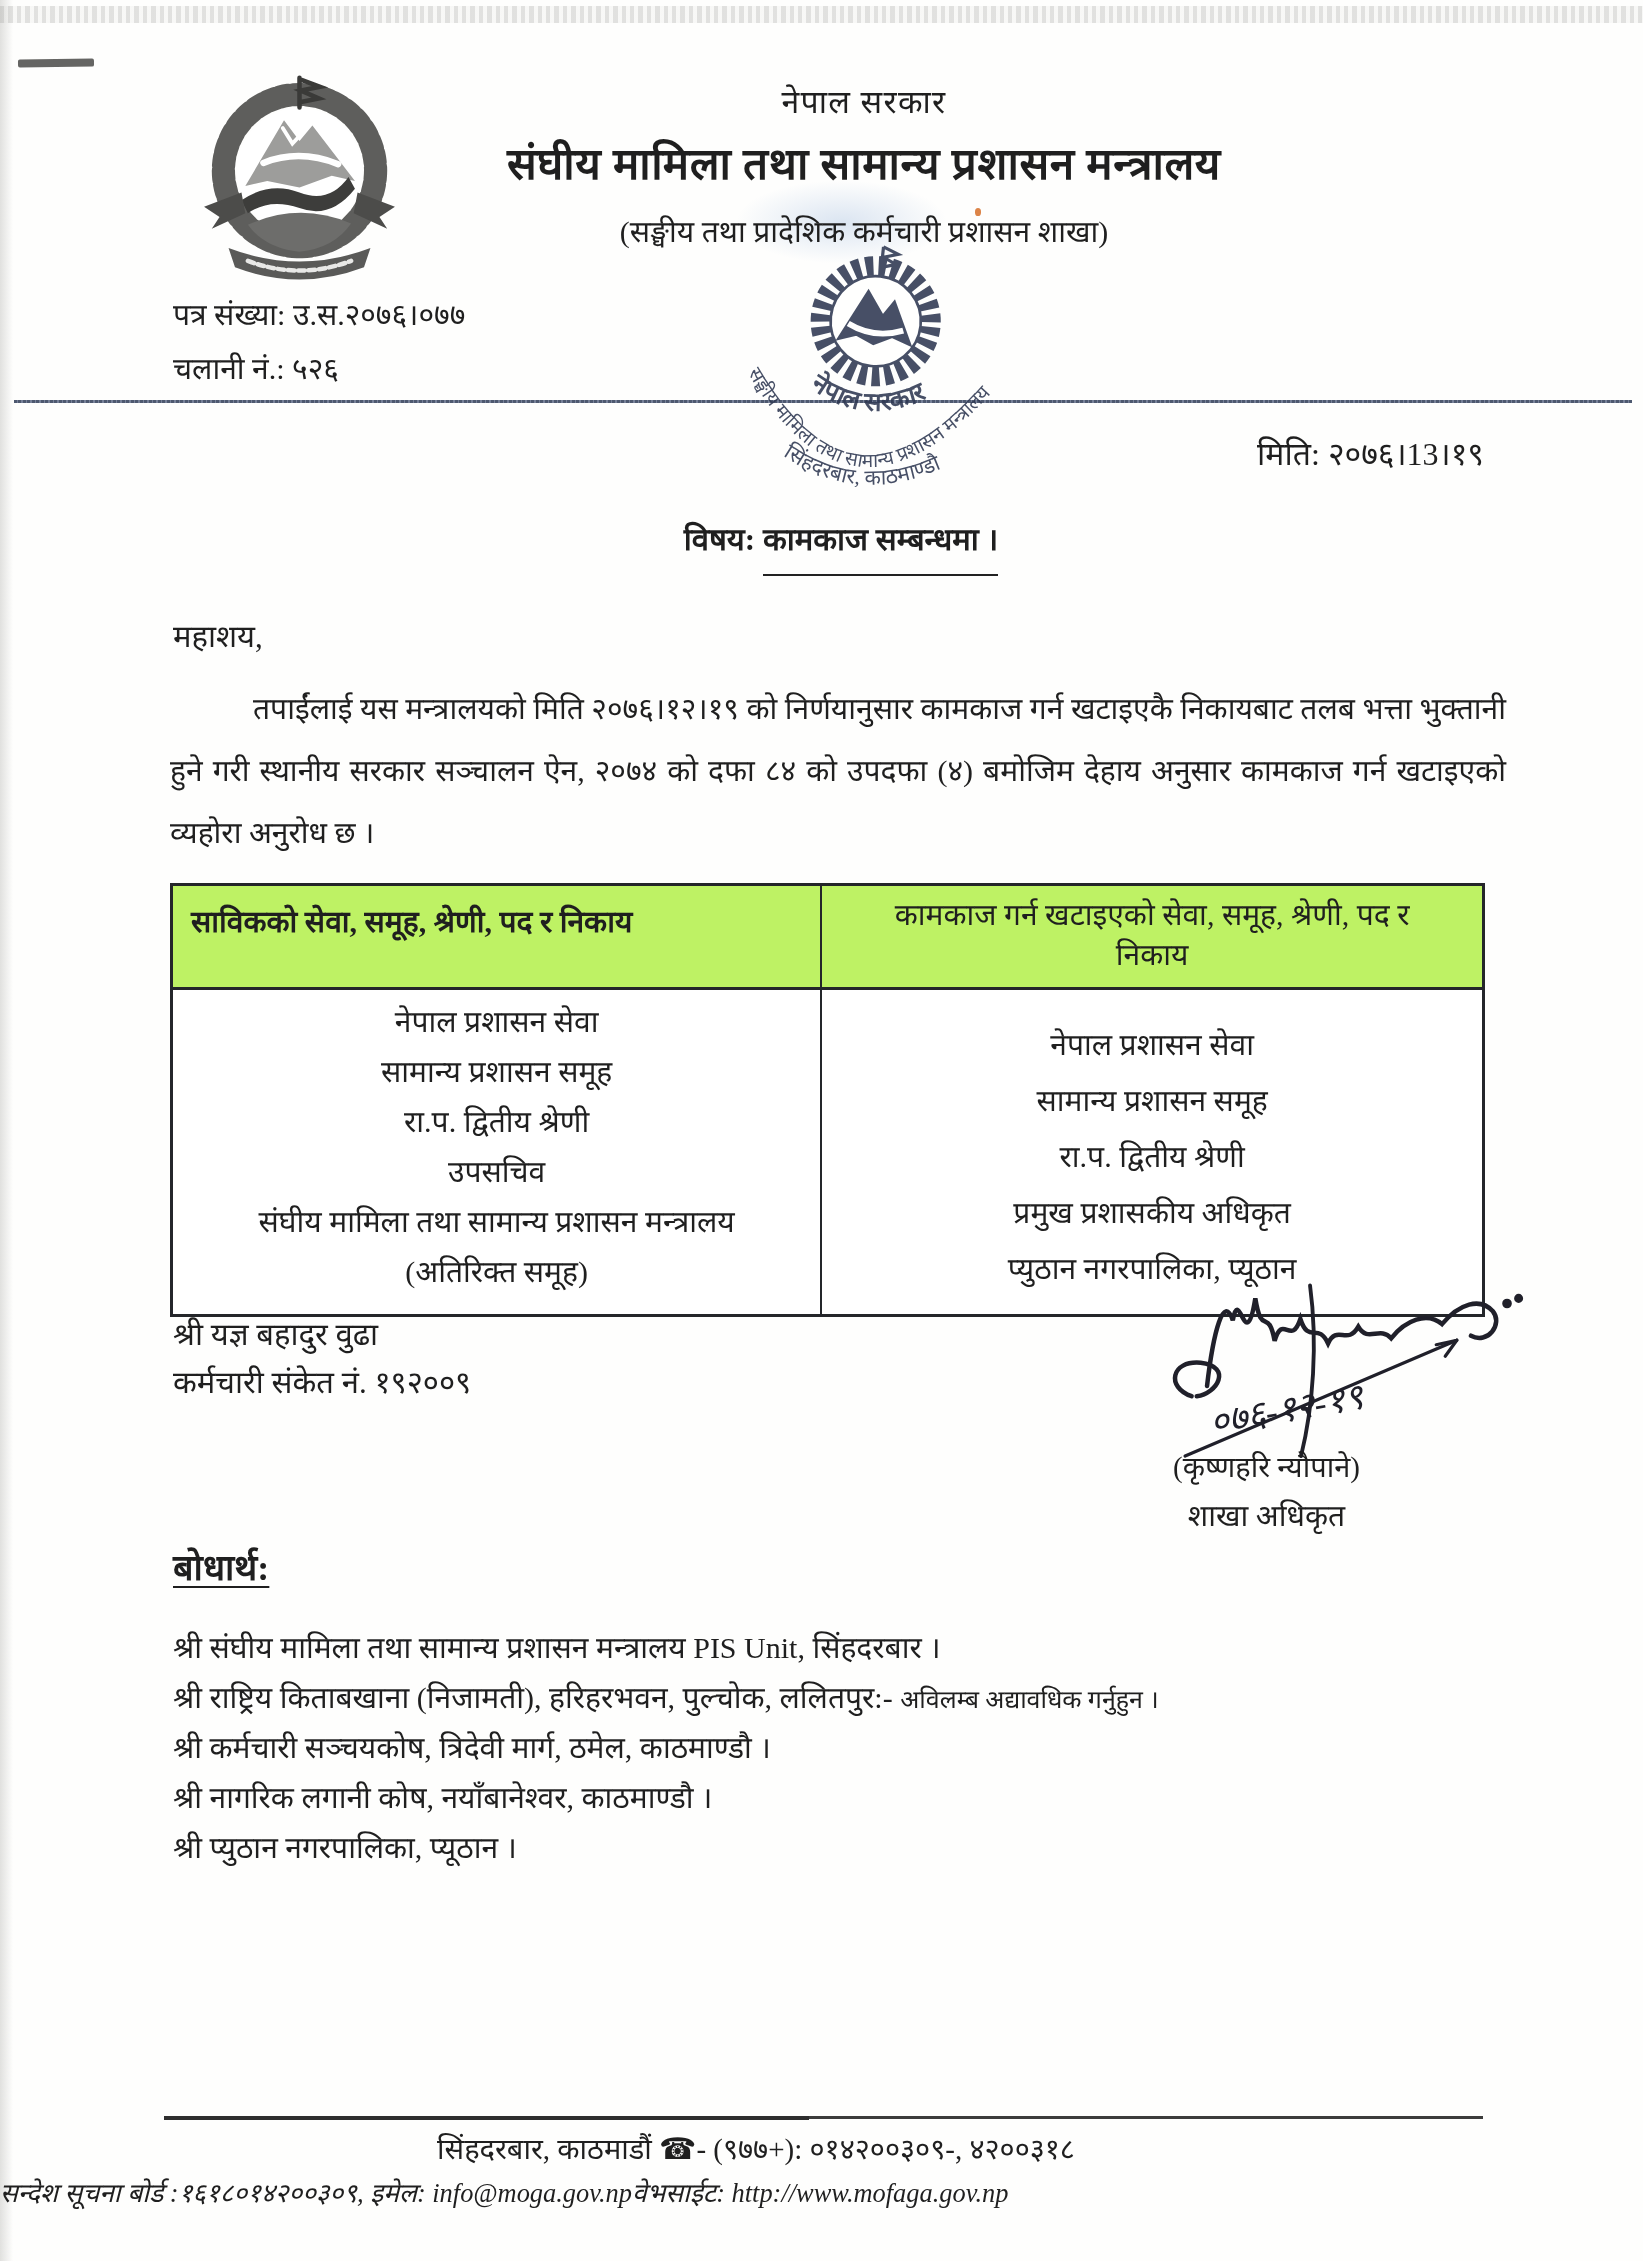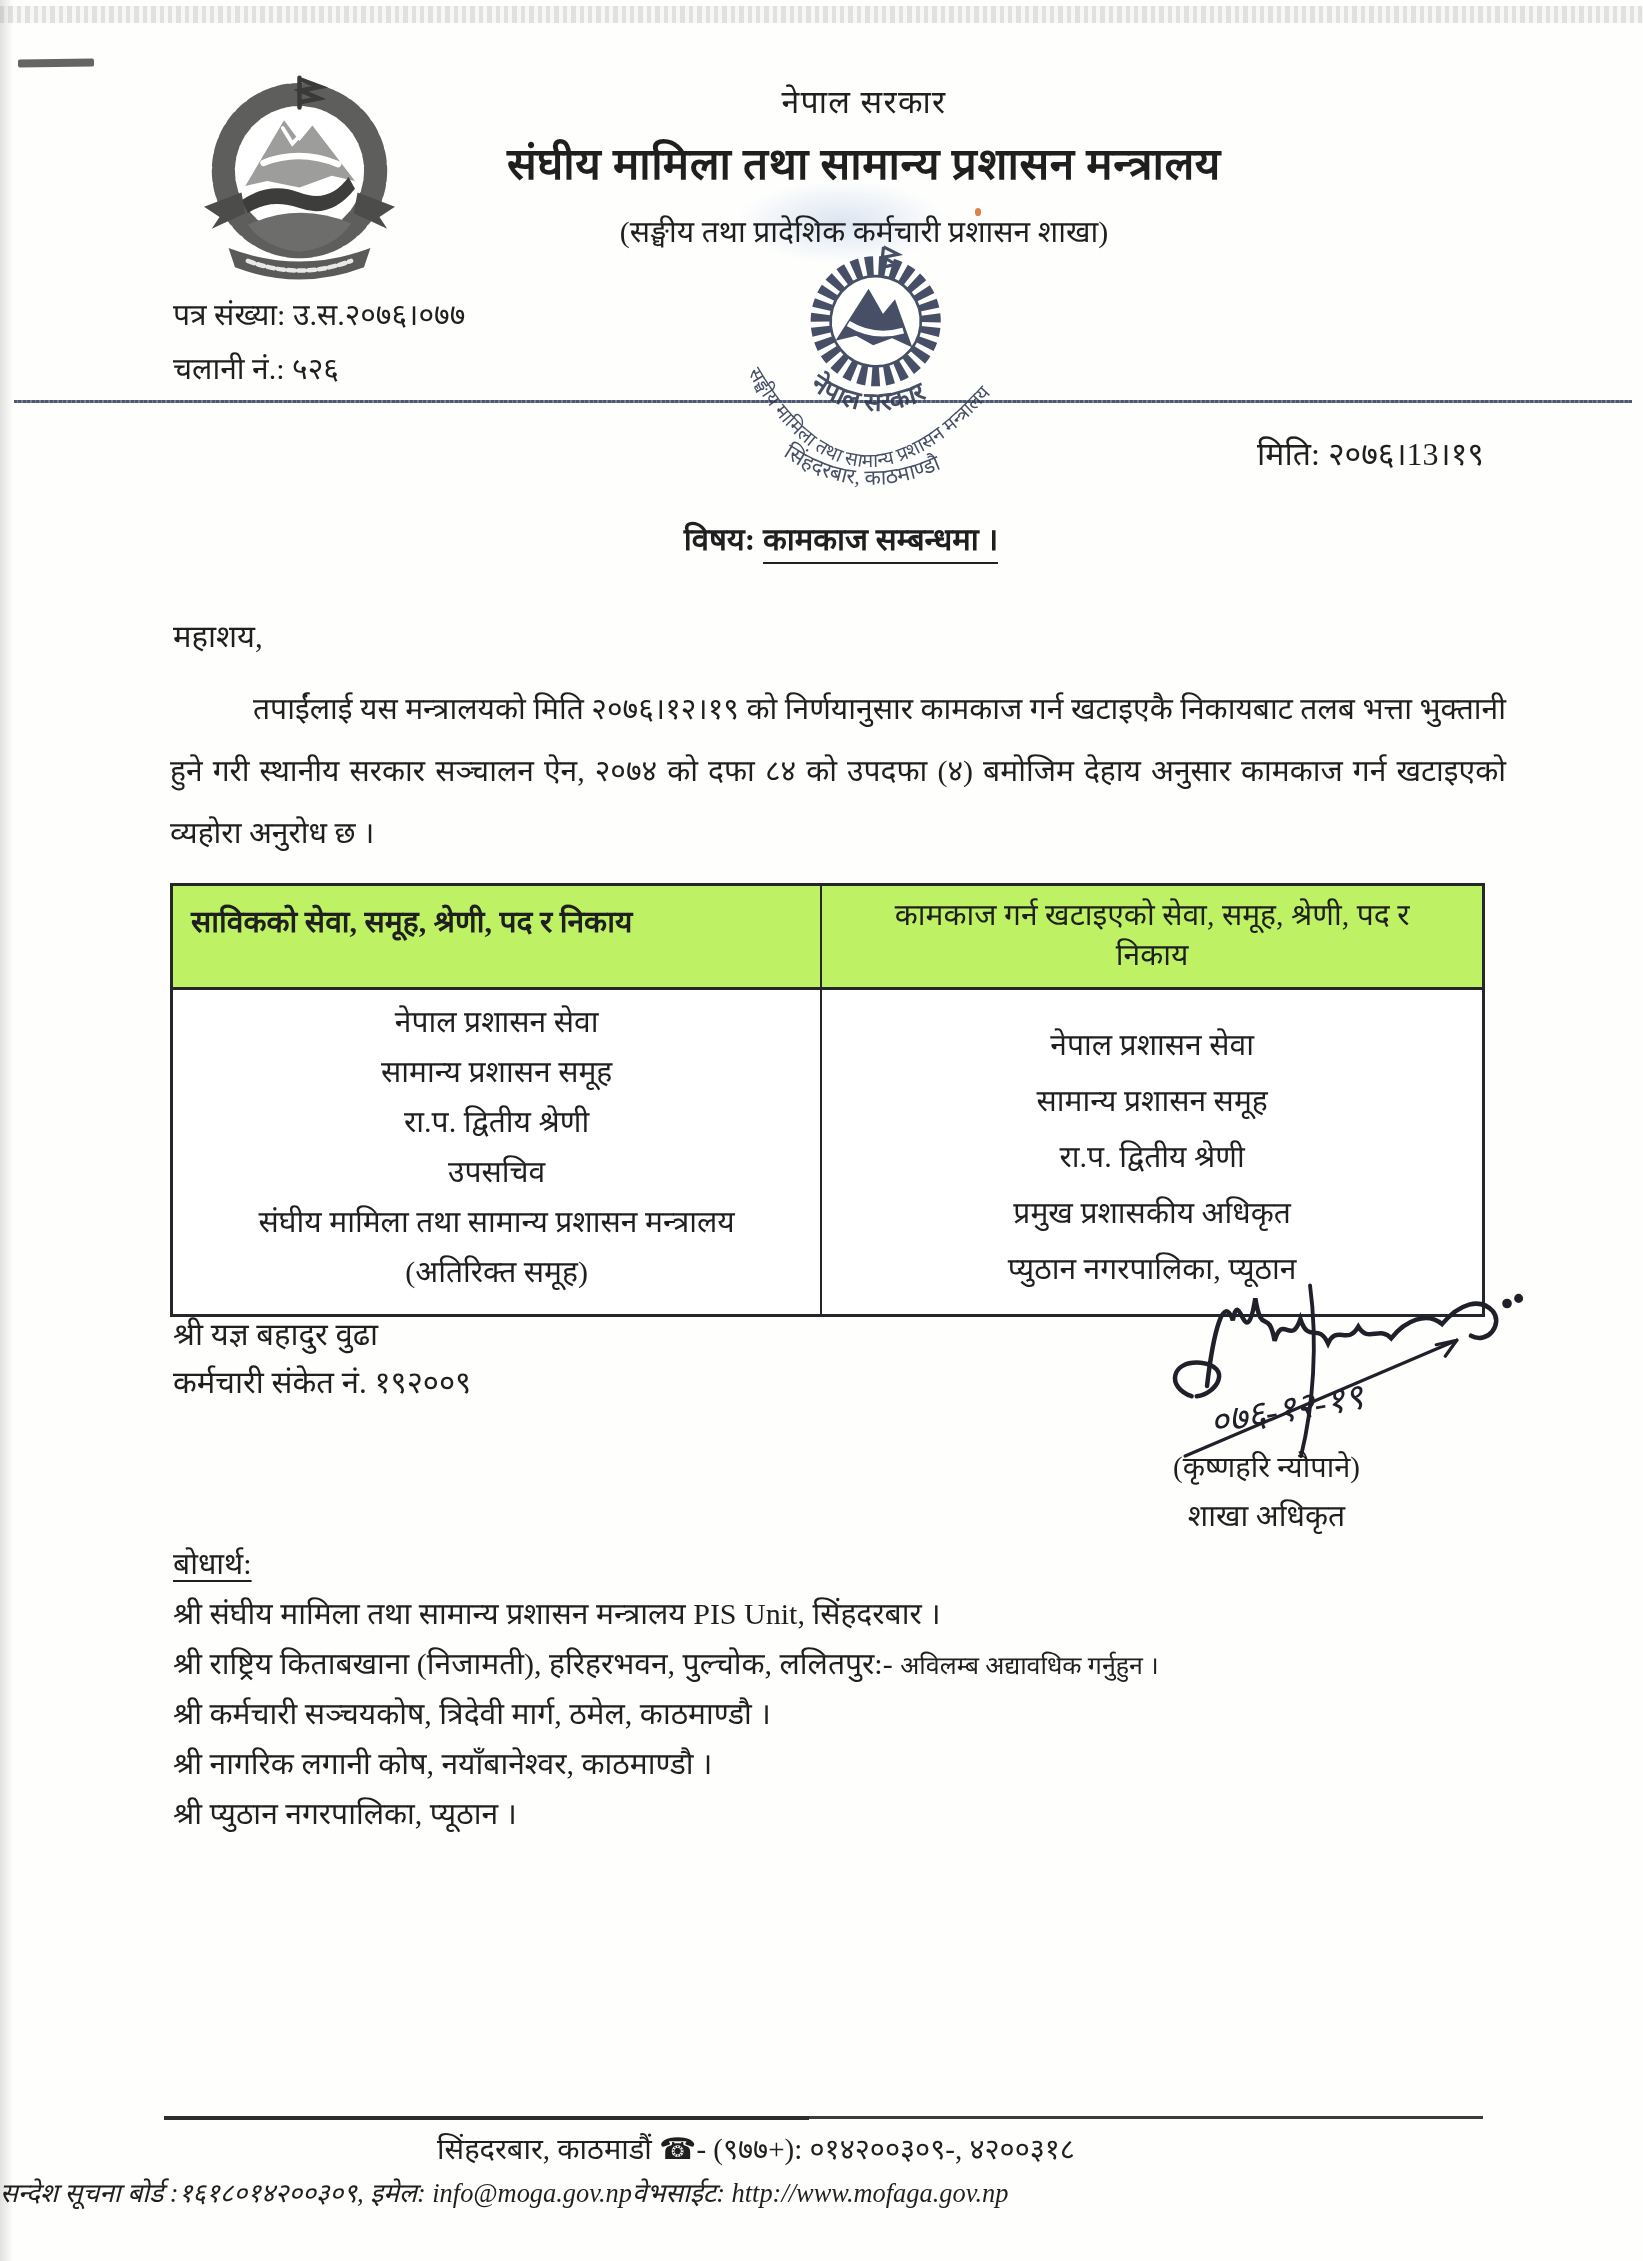--- a/index.html
+++ b/index.html
@@ -25,21 +25,21 @@
   .head-block{left:361px;top:79px;width:1006px;text-align:center;}
   .gov-line{font-size:32px;letter-spacing:1.3px;}
   .ministry-line{font-size:44px;font-weight:bold;margin-top:10.3px;letter-spacing:0.6px;}
   .branch-line{font-size:30px;margin-top:18px;}
   .meta-left{left:173px;font-size:30px;}
   .sep-line{left:14px;top:400px;width:1618px;height:3.2px;
     background:repeating-linear-gradient(90deg,#3e4a63 0 2.6px,#6b7690 2.6px 4.5px);opacity:.92;}
   .date-line{top:431px;right:160px;font-size:32px;}
 
   .subject-line{left:0;top:517px;width:1682px;text-align:center;font-size:31px;font-weight:bold;}
-  .subject-underline{border-bottom:2.6px solid #222;padding-bottom:5px;}
+  .subject-underline{border-bottom:2.6px solid #222;padding-bottom:17px;}
 
   .salutation{left:173px;top:614px;font-size:31px;}
   .body-par{left:170px;top:678px;width:1336px;font-size:30px;line-height:62px;
     text-align:justify;text-indent:83px;}
 
   
   .assign-table{left:170px;top:883px;width:1309px;border:3.2px solid #24262a;background:#fff;}
   .t-head{display:flex;background:#bef264;border-bottom:3.2px solid #24262a;}
   .t-body{display:flex;}
   .t-cell-l{width:49.6%;border-right:2.6px solid #24262a;box-sizing:border-box;}
@@ -50,21 +50,21 @@
   .tb-r{padding:27px 0 17px 0;text-align:center;font-size:30px;line-height:56px;}
 
   .recipient-name{left:173px;top:1312px;font-size:31px;}
   .recipient-code{left:173px;top:1360px;font-size:31px;}
 
   .sig-svg{left:1109px;top:1234px;}
   .signer-name{left:1128px;top:1446px;width:277px;text-align:center;font-size:29px;}
   .signer-title{left:1128px;top:1494px;width:277px;text-align:center;font-size:30px;}
 
   .cc-block{left:173px;top:1542px;width:1354px;font-size:30px;}
-  .cc-label{font-weight:normal;font-size:30px;text-decoration:underline;text-underline-offset:5.8px;text-decoration-thickness:1.9px;margin-bottom:6px;}
+  .cc-label{font-weight:bold;font-size:36px;text-decoration:underline;text-underline-offset:5.8px;text-decoration-thickness:1.9px;margin-bottom:32px;}
   .cc-item{height:50px;line-height:50px;white-space:nowrap;}
   .cc-note{font-size:25px;}
 
   .foot-sep{left:164px;top:2116px;width:1319px;height:2.6px;background:#3c3c3c;}
   .foot-sep2{left:164px;top:2116px;width:645px;height:3.9px;background:#2e2e2e;}
   .footer1{left:0;top:2128px;width:1512px;text-align:center;font-size:29px;}
   .footer2{left:0;top:2174px;width:1644px;font-size:26.4px;font-style:italic;}
   .phone-glyph{font-size:30px;}
   .latin{font-family:"Liberation Serif","DejaVu Serif",serif;}
 

